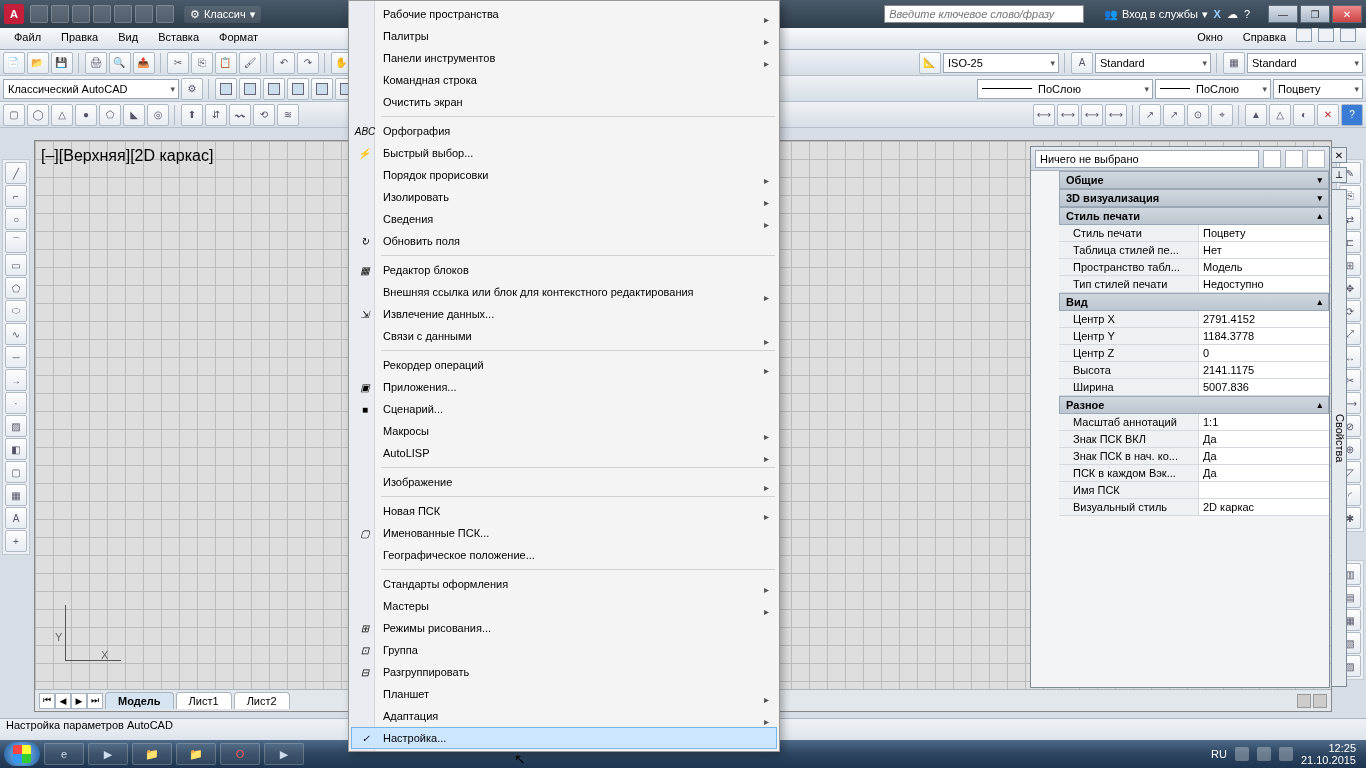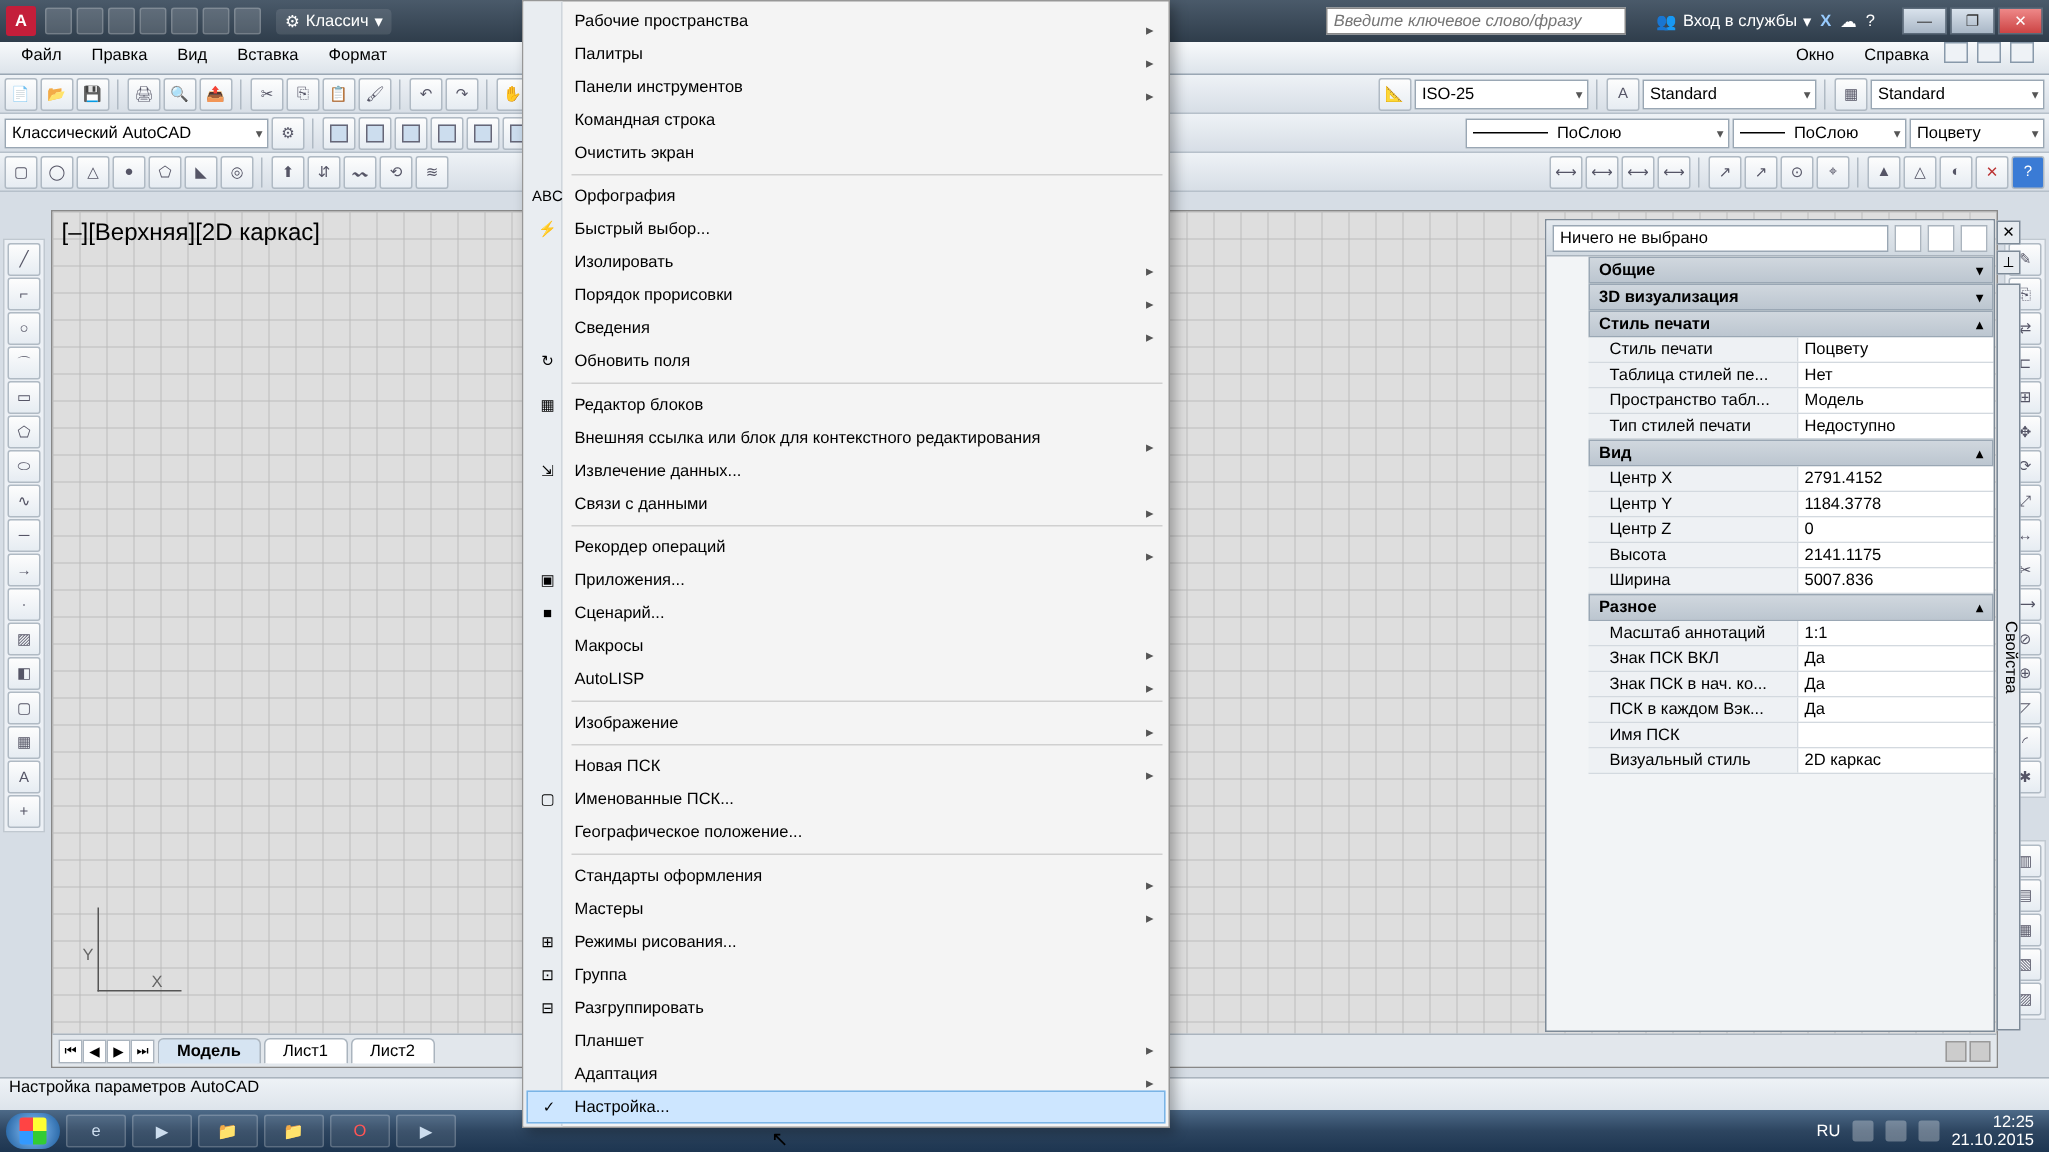--- a/index.html
+++ b/index.html
@@ -71,21 +71,21 @@
 .props .cat { background:linear-gradient(#d0d7de,#bcc6d0); border:1px solid #9aa7b4; padding:2px 6px; font-weight:bold; display:flex; justify-content:space-between; align-items:center;}
 .props .cat .exp { font-size:9px;}
 .props .row { display:flex; border-bottom:1px solid #d3d9df;}
 .props .row .k { width:140px; padding:2px 4px 2px 14px; border-right:1px solid #d3d9df; background:#eef1f4; white-space:nowrap; overflow:hidden; text-overflow:ellipsis;}
 .props .row .v { flex:1; padding:2px 4px; background:#fff;}
 
 
 .menu { position:absolute; left:348px; top:0; width:432px; background:#f4f4f4; border:1px solid #979797; box-shadow:3px 3px 8px rgba(0,0,0,.3); z-index:100; padding:2px;}
 .menu .mi { display:flex; align-items:center; height:22px; padding:0 24px 0 32px; position:relative; cursor:default;}
 .menu .mi.hl { background:#cde6ff; border:1px solid #7ab4e5; padding:0 23px 0 31px;}
-.menu .mi .ic { position:absolute; left:6px; width:16px; height:16px; display:flex;align-items:center;justify-content:center; font-size:10px;}
+.menu .mi .ic { position:absolute; left:6px; width:16px; height:16px; display:flex;align-items:center;justify-content:center; font-size:10px;font-style:italic;}
 .menu .mi .sub::after { content:"▸"; position:absolute; right:8px; font-size:10px; color:#555;}
 .menu .msep { height:1px; background:#d0d0d0; margin:3px 2px 3px 30px;}
 .menu .iconcol { position:absolute; left:0; top:0; bottom:0; width:26px; background:#e9edf1; border-right:1px solid #d0d6dc;}
 
 
 .appstatus { position:absolute; left:0; right:0; bottom:28px; height:22px; background:linear-gradient(#eef2f6,#dde4eb); border-top:1px solid #aab4be; display:flex; align-items:flex-start; padding:0 6px;}
 
 
 .taskbar { position:absolute; left:0; right:0; bottom:0; height:28px; background:linear-gradient(#4d6a88,#2d4560 50%,#1d3550); display:flex; align-items:center; padding:0 4px;}
 .taskbar .start { width:36px; height:24px; background:radial-gradient(circle,#8fc7ff,#1a5a9a); border-radius:12px; display:flex;align-items:center;justify-content:center;}
@@ -433,25 +433,25 @@
       <div class="msep"></div>
       <div class="mi">
         <span class="ic">ABC</span>
         <span>Орфография</span>
       </div>
       <div class="mi">
         <span class="ic">⚡</span>
         <span>Быстрый выбор...</span>
       </div>
       <div class="mi">
+        <span>Порядок прорисовки</span>
+        <span class="sub"></span>
+      </div>
+      <div class="mi">
         <span>Изолировать</span>
-        <span class="sub"></span>
-      </div>
-      <div class="mi">
-        <span>Порядок прорисовки</span>
         <span class="sub"></span>
       </div>
       <div class="mi">
         <span>Сведения</span>
         <span class="sub"></span>
       </div>
       <div class="mi">
         <span class="ic">↻</span>
         <span>Обновить поля</span>
       </div>

